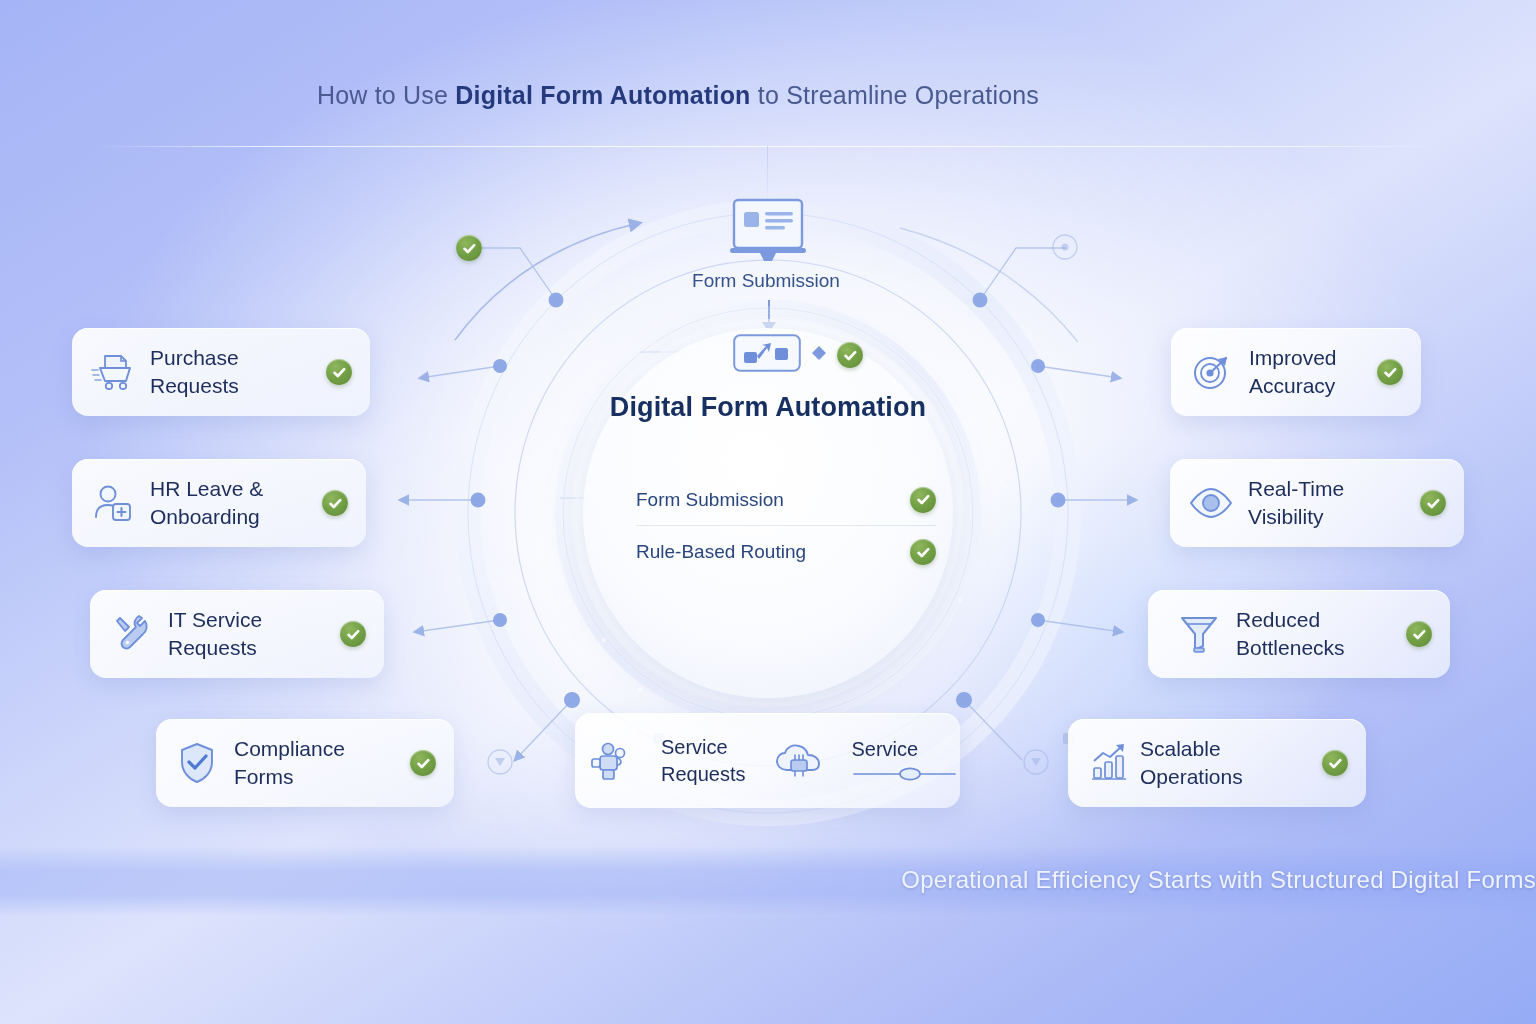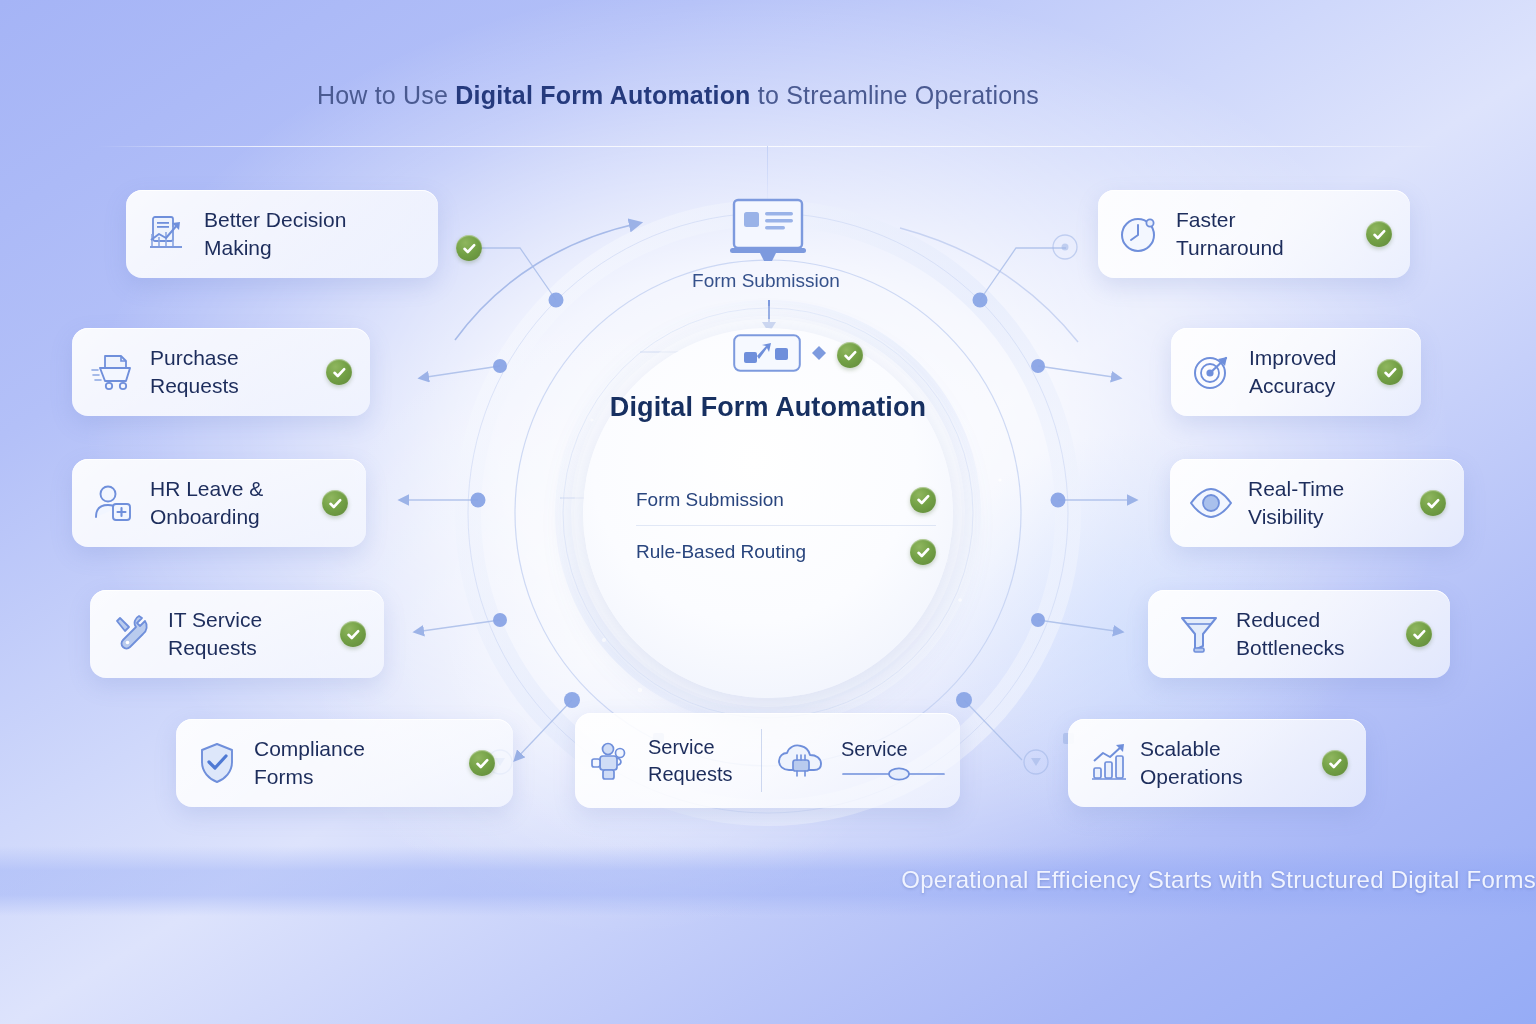--- a/index.html
+++ b/index.html
@@ -108,21 +108,21 @@
   .card .chk { margin-left:6px; }
 
   
   .card-split {
     position:absolute; left:575px; top:713px; width:385px; height:95px;
     display:flex; align-items:stretch;
     border-radius:16px;
     background: linear-gradient(140deg, rgba(255,255,255,0.92) 0%, rgba(255,255,255,0.78) 50%, rgba(243,246,255,0.70) 100%);
     box-shadow: 0 8px 22px rgba(105,128,200,0.18), inset 0 1px 0 rgba(255,255,255,0.9);
   }
-  .split-half { flex:1; display:flex; align-items:center; gap:13px; padding:4px 14px; }
+  .split-half { flex:1; display:flex; align-items:center; gap:26px; padding:4px 14px; }
   .split-div { width:1px; background:rgba(170,188,228,0.55); margin:16px 0; }
   .split-half .lbl { font-size:20px; line-height:27px; color:#1d2d5c; white-space:pre-line; }
   .split-stack { display:flex; flex-direction:column; gap:4px; }
 
   
   .footer-band {
     position:absolute; left:0; top:846px; width:1536px; height:70px;
     background: linear-gradient(180deg, rgba(150,172,246,0.0) 0%, rgba(146,168,245,0.42) 35%, rgba(146,168,245,0.42) 70%, rgba(150,172,246,0.0) 100%);
   }
   .footer-text {
@@ -284,35 +284,20 @@
     <div class="hub-row">
       <span class="hub-row-label">Rule-Based Routing</span>
       <span class="chk">
         <svg width="15" height="15" viewBox="0 0 15 15">
             <path d="M2.5,7.8 L5.8,11 L12.2,4.2" stroke="#ffffff" stroke-width="2.6" fill="none" stroke-linecap="round" stroke-linejoin="round"></path>
           </svg>
       </span>
     </div>
   </div>
 
-  <div class="card" style="left:126px; top:190px; width:312px;">
-    <span class="ico">
-      <svg width="44" height="44" viewBox="0 0 44 44">
-        <rect x="8" y="5" width="20" height="24" rx="2" fill="#eef3fd" stroke="#6f8fdb" stroke-width="1.8"></rect>
-        <rect x="12" y="10" width="12" height="1.8" fill="#6f8fdb"></rect>
-          <rect x="12" y="14" width="12" height="1.8" fill="#6f8fdb"></rect>
-        <path d="M7,34 L7,22 M14,34 L14,25 M21,34 L21,20 M28,34 L28,15" stroke="#8ba6e2" stroke-width="1.6"></path>
-        <path d="M6,28 L14,22 L21,26 L33,12" stroke="#6f8fdb" stroke-width="2" fill="none" stroke-linejoin="round"></path>
-        <path d="M27,11 L35,10 L34,18 Z" fill="#6f8fdb"></path>
-        <path d="M5,35 L37,35" stroke="#6f8fdb" stroke-width="1.8"></path>
-      </svg>
-    </span>
-    <span class="lbl">Better Decision
-Making</span>
-  </div>
   <span class="chk" style="position:absolute; left:456px; top:235px;">
     <svg width="15" height="15" viewBox="0 0 15 15">
         <path d="M2.5,7.8 L5.8,11 L12.2,4.2" stroke="#ffffff" stroke-width="2.6" fill="none" stroke-linecap="round" stroke-linejoin="round"></path>
       </svg>
   </span>
 
   <div class="card" style="left:72px; top:328px; width:298px;">
     <span class="ico">
       <svg width="46" height="44" viewBox="0 0 46 44">
         <path d="M15,6 L31,6 L36,11 L36,20 L15,20 Z" fill="#eef3fd" stroke="#6f8fdb" stroke-width="1.8" stroke-linejoin="round"></path>
@@ -362,52 +347,36 @@
     </span>
     <span class="lbl">IT Service
 Requests</span>
     <span class="chk">
       <svg width="15" height="15" viewBox="0 0 15 15">
           <path d="M2.5,7.8 L5.8,11 L12.2,4.2" stroke="#ffffff" stroke-width="2.6" fill="none" stroke-linecap="round" stroke-linejoin="round"></path>
         </svg>
     </span>
   </div>
 
-  <div class="card" style="left:176px; top:719px; width:337px;">
+  <div class="card" style="left:156px; top:719px; width:298px;">
     <span class="ico">
       <svg width="42" height="44" viewBox="0 0 42 44">
         <path d="M21,3 L36,9 L36,21 C36,31 29,38 21,41 C13,38 6,31 6,21 L6,9 Z" fill="#dde7fa" stroke="#6f8fdb" stroke-width="1.9" stroke-linejoin="round"></path>
         <path d="M13,21 L19,27 L30,15" stroke="#4f7ad4" stroke-width="3.2" fill="none" stroke-linecap="round" stroke-linejoin="round"></path>
       </svg>
     </span>
     <span class="lbl">Compliance
 Forms</span>
     <span class="chk">
       <svg width="15" height="15" viewBox="0 0 15 15">
           <path d="M2.5,7.8 L5.8,11 L12.2,4.2" stroke="#ffffff" stroke-width="2.6" fill="none" stroke-linecap="round" stroke-linejoin="round"></path>
         </svg>
     </span>
   </div>
 
-  <div class="card" style="left:1098px; top:190px; width:312px;">
-    <span class="ico">
-      <svg width="44" height="44" viewBox="0 0 44 44">
-        <circle cx="21" cy="23" r="16" fill="#f3f7ff" stroke="#6f8fdb" stroke-width="2"></circle>
-        <path d="M21,13 L21,23 L14,28" stroke="#6f8fdb" stroke-width="2" fill="none" stroke-linecap="round" stroke-linejoin="round"></path>
-        <circle cx="33" cy="11" r="3.6" fill="#eaf0fd" stroke="#6f8fdb" stroke-width="1.8"></circle>
-      </svg>
-    </span>
-    <span class="lbl">Faster
-Turnaround</span>
-    <span class="chk">
-      <svg width="15" height="15" viewBox="0 0 15 15">
-          <path d="M2.5,7.8 L5.8,11 L12.2,4.2" stroke="#ffffff" stroke-width="2.6" fill="none" stroke-linecap="round" stroke-linejoin="round"></path>
-        </svg>
-    </span>
-  </div>
 
   <div class="card" style="left:1171px; top:328px; width:250px;">
     <span class="ico">
       <svg width="44" height="44" viewBox="0 0 44 44">
         <circle cx="20" cy="23" r="15" fill="none" stroke="#6f8fdb" stroke-width="2"></circle>
         <circle cx="20" cy="23" r="9" fill="none" stroke="#6f8fdb" stroke-width="1.8"></circle>
         <circle cx="20" cy="23" r="3.6" fill="#6f8fdb"></circle>
         <path d="M20,23 L36,8" stroke="#6f8fdb" stroke-width="2.2" stroke-linecap="round"></path>
         <path d="M28,9 L37,7 L35,16 Z" fill="#6f8fdb"></path>
       </svg>

